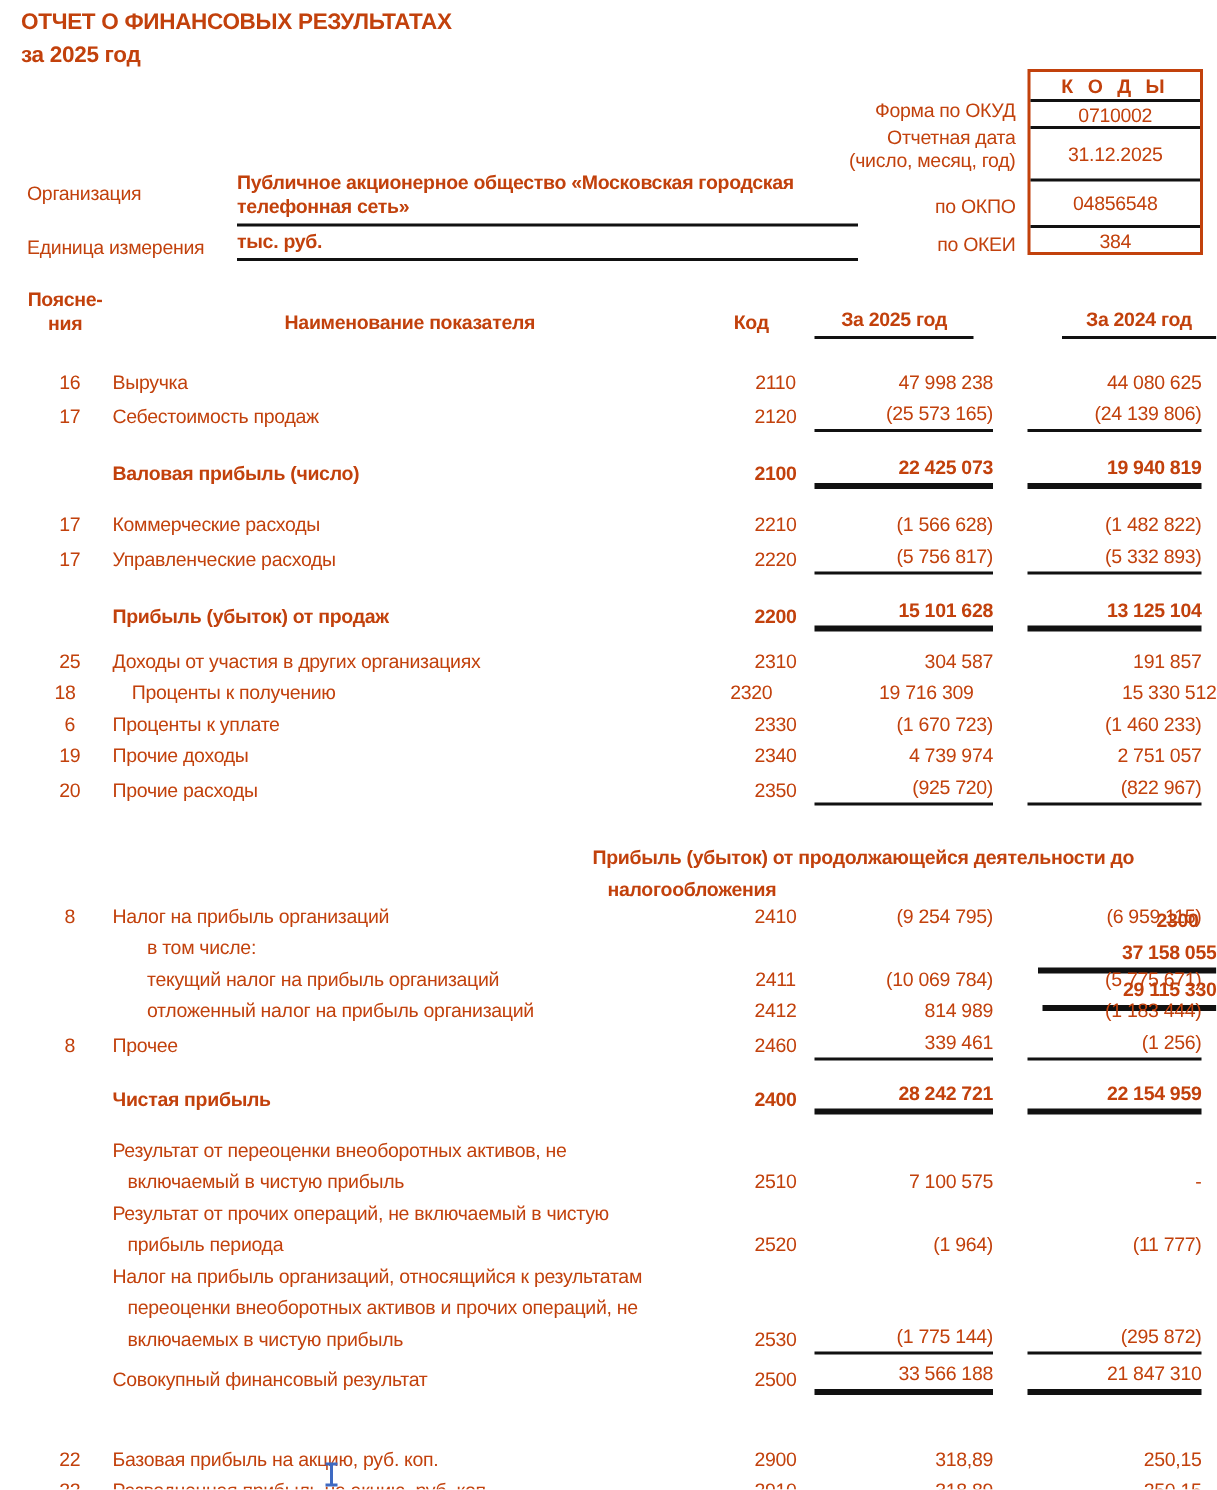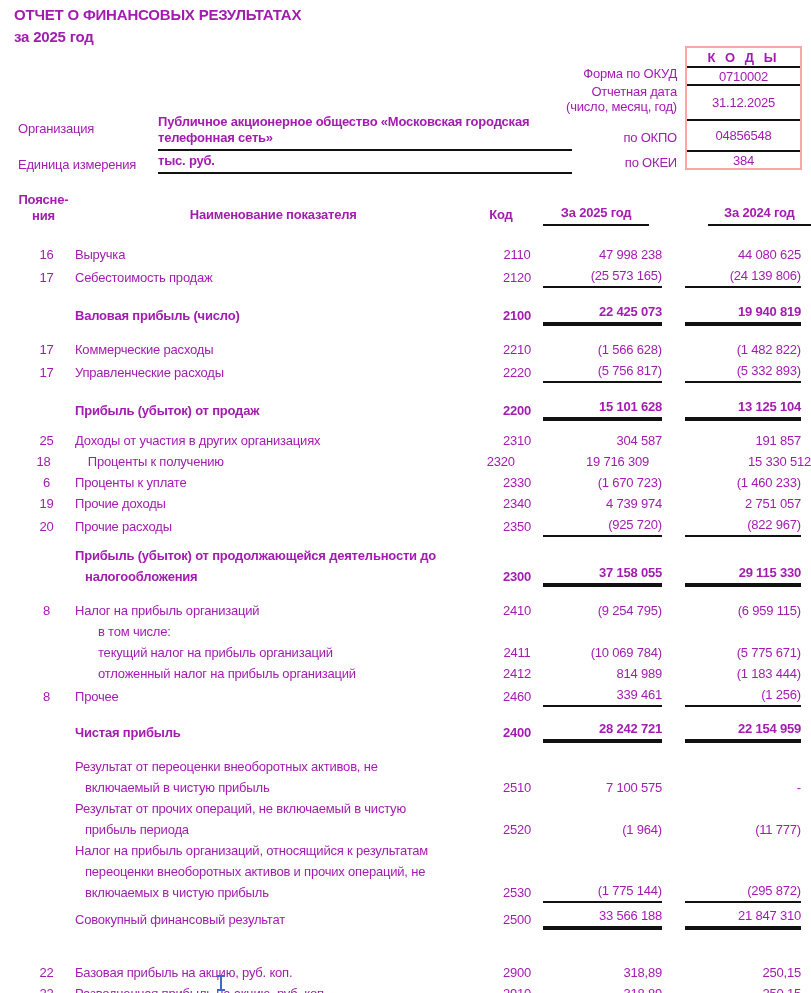--- a/index.html
+++ b/index.html
@@ -6,21 +6,21 @@
   html,body { background:#ffffff; }
   .page {
     position:relative; width:811px; height:993px; margin:0 auto;
     background:#ffffff; overflow:hidden;
     font-family:"Liberation Sans", sans-serif;
     color:#161616; font-size:13px; letter-spacing:-0.2px;
   }
   
   .title { position:absolute; left:14px; top:4px; font-weight:bold; font-size:15px; line-height:22px; }
   
-  .codes-box { position:absolute; left:685px; top:46px; width:117px; border:2px solid #fca5a5; }
+  .codes-box { position:absolute; left:685px; top:46px; width:117px; border:2px solid #c2410c; }
   .codes-cell { border-top:2px solid #111; display:flex; align-items:center; justify-content:center; text-align:center; }
   .codes-cell:first-child { border-top:none; }
   .cc-kody  { height:18px; font-weight:bold; letter-spacing:3px; }
   .cc-okud  { height:18px; }
   .cc-date  { height:35px; }
   .cc-okpo  { height:31px; }
   .cc-okei  { height:18px; }
   .form-label { position:absolute; right:134px; text-align:right; line-height:15px; white-space:nowrap; }
   .fl-okud { top:66px; }
   .fl-date { top:84px; }
@@ -56,21 +56,21 @@
   .th-v24  { width:116px; text-align:center; line-height:18px; border-bottom:2px solid #111; padding-bottom:2px; }
   
   .ibeam { position:absolute; left:217px; top:975px; width:8px; height:16px; }
   .ibeam .stem { position:absolute; left:3px; top:1px; width:2px; height:14px; }
   .ibeam .serif-t { position:absolute; left:0; top:0;  width:8px; height:2px; }
   .ibeam .serif-b { position:absolute; left:0; bottom:0; width:8px; height:2px; }
 </style>
 </head>
 <body>
 
-<div class="page" style="color: #a21caf;">
+<div class="page" style="color: #c2410c;">
 
   <div class="title">
     <div>ОТЧЕТ О ФИНАНСОВЫХ РЕЗУЛЬТАТАХ</div>
     <div>за 2025 год</div>
   </div>
 
   <div class="form-label fl-okud">Форма по ОКУД</div>
   <div class="form-label fl-date">
     <div>Отчетная дата</div>
     <div>(число, месяц, год)</div>
@@ -207,21 +207,21 @@
         <div class="t-row" style="top: 322px;">
           <div class="t-note">20</div>
           <div class="t-name">
             <div class="t-name-line" style="padding-left: 0px;">Прочие расходы</div>
           </div>
           <div class="t-code">2350</div>
           <div class="t-v25 u-thin">(925 720)</div>
           <div class="t-gap"></div>
           <div class="t-v24 u-thin">(822 967)</div>
         </div>
-        <div class="t-row bold" style="top: 353px;">
+        <div class="t-row bold" style="top: 369px; flex-direction: column;">
           <div class="t-note"></div>
           <div class="t-name">
             <div class="t-name-line" style="padding-left: 0px;">Прибыль (убыток) от продолжающейся деятельности до</div>
             <div class="t-name-line" style="padding-left: 10px;">налогообложения</div>
           </div>
           <div class="t-code">2300</div>
           <div class="t-v25 u-thick">37 158 055</div>
           <div class="t-gap"></div>
           <div class="t-v24 u-thick">29 115 330</div>
         </div>

